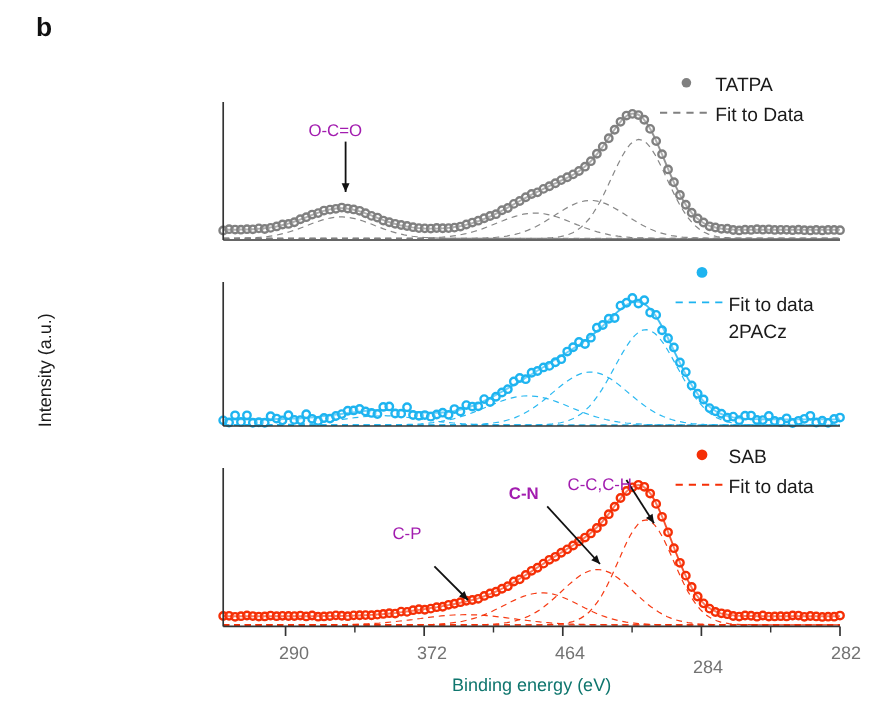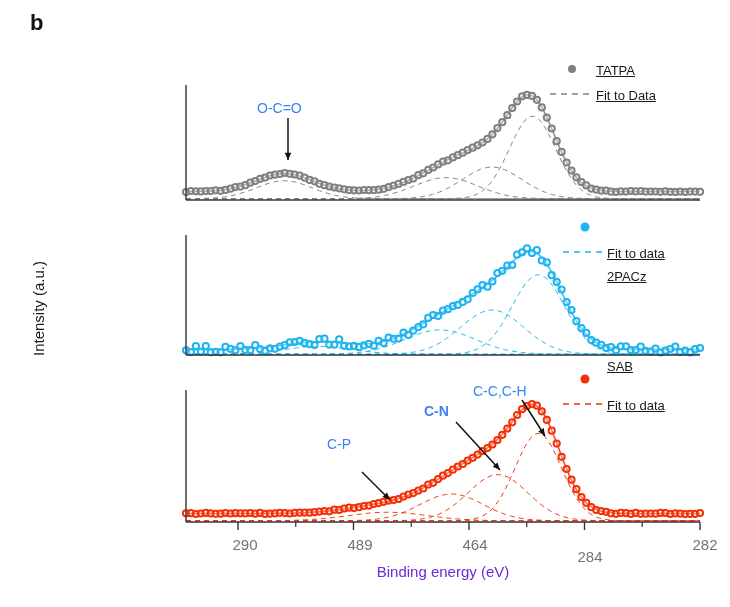--- a/index.html
+++ b/index.html
@@ -2,24 +2,24 @@
 <html><head>
 <meta charset="utf-8">
 <style>
   html,body{margin:0;padding:0;background:#ffffff;}
   body{width:730px;height:607px;position:relative;overflow:hidden;
        font-family:"Liberation Sans","DejaVu Sans",sans-serif;color:#1a1a1a;}
   #fig{position:absolute;left:0;top:0;width:730px;height:607px;}
   .panel-letter{position:absolute;left:30px;top:10px;font-size:22px;font-weight:bold;color:#111;}
   .ylabel{position:absolute;left:-62px;top:300px;width:200px;text-align:center;
           transform:rotate(-90deg);transform-origin:center center;font-size:15px;color:#1a1a1a;}
-  .xlabel{position:absolute;left:186px;top:563px;width:514px;text-align:center;font-size:15px;color:#6d28d9;}
+  .xlabel{position:absolute;left:186px;top:563px;width:514px;text-align:center;font-size:15px;color:#0f766e;}
   .tick-label{position:absolute;font-size:15px;color:#737373;text-align:center;width:60px;}
-  .legend-text{position:absolute;font-size:13px;color:#1a1a1a;white-space:nowrap;text-decoration:underline;}
-  .annot{position:absolute;font-size:14px;color:#3b82f6;white-space:nowrap;text-align:right;}
+  .legend-text{position:absolute;font-size:16px;color:#1a1a1a;white-space:nowrap;}
+  .annot{position:absolute;font-size:14px;color:#a21caf;white-space:nowrap;text-align:right;}
 </style>
 </head>
 <body>
 
 <div id="fig">
 
   <div class="panel-letter">b</div>
 
   <div class="ylabel">Intensity (a.u.)</div>
 
@@ -390,32 +390,32 @@
       <path d="M288 160 L284.7 152.7 L291.3 152.7 Z" fill="#111"></path>
       <line x1="362" y1="472" x2="390" y2="500" stroke="#111" stroke-width="1.5"></line>
       <path d="M390 500 L382.5 497.1 L387.1 492.5 Z" fill="#111"></path>
       <line x1="456" y1="422" x2="500" y2="470" stroke="#111" stroke-width="1.5"></line>
       <path d="M500 470 L492.7 466.8 L497.5 462.4 Z" fill="#111"></path>
       <line x1="522" y1="400" x2="545" y2="436" stroke="#111" stroke-width="1.5"></line>
       <path d="M545 436 L538.3 431.6 L543.8 428.1 Z" fill="#111"></path>
     </svg>
 
   <div class="tick-label" style="left:215px;top:536px;">290</div>
-  <div class="tick-label" style="left:330px;top:536px;">489</div>
+  <div class="tick-label" style="left:330px;top:536px;">372</div>
   <div class="tick-label" style="left:445px;top:536px;">464</div>
   <div class="tick-label" style="left:560px;top:548px;">284</div>
   <div class="tick-label" style="left:675px;top:536px;">282</div>
 
   <div class="legend-text" style="left:596px;top:63px;">TATPA</div>
   <div class="legend-text" style="left:596px;top:88px;">Fit to Data</div>
 
   <div class="legend-text" style="left:607px;top:229px;margin-top:40px;">2PACz</div>
   <div class="legend-text" style="left:607px;top:246px;">Fit to data</div>
 
-  <div class="legend-text" style="left:607px;top:359px;">SAB</div>
+  <div class="legend-text" style="left:607px;top:373px;">SAB</div>
   <div class="legend-text" style="left:607px;top:398px;">Fit to data</div>
 
   <div class="annot" style="left:257px;top:100px;">O-C=O</div>
   <div class="annot" style="left:327px;top:436px;">C-P</div>
   <div class="annot" style="left:424px;top:403px;font-weight:bold;">C-N</div>
-  <div class="annot" style="left:473px;top:383px;">C-C,C-H</div>
+  <div class="annot" style="left:473px;top:395px;">C-C,C-H</div>
 
 </div>
 
 </body></html>

